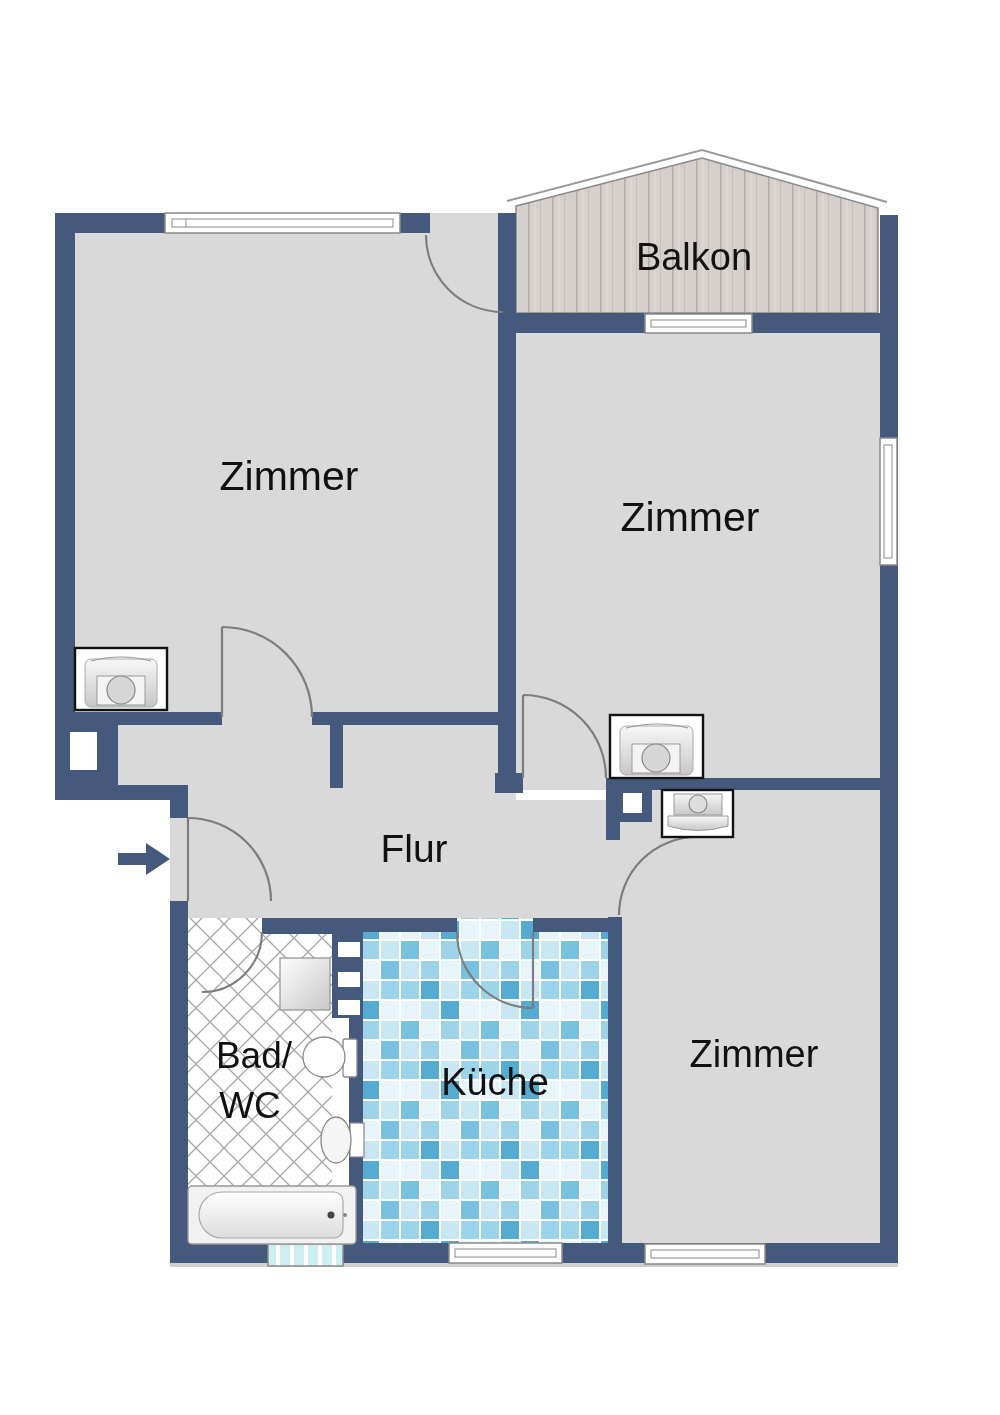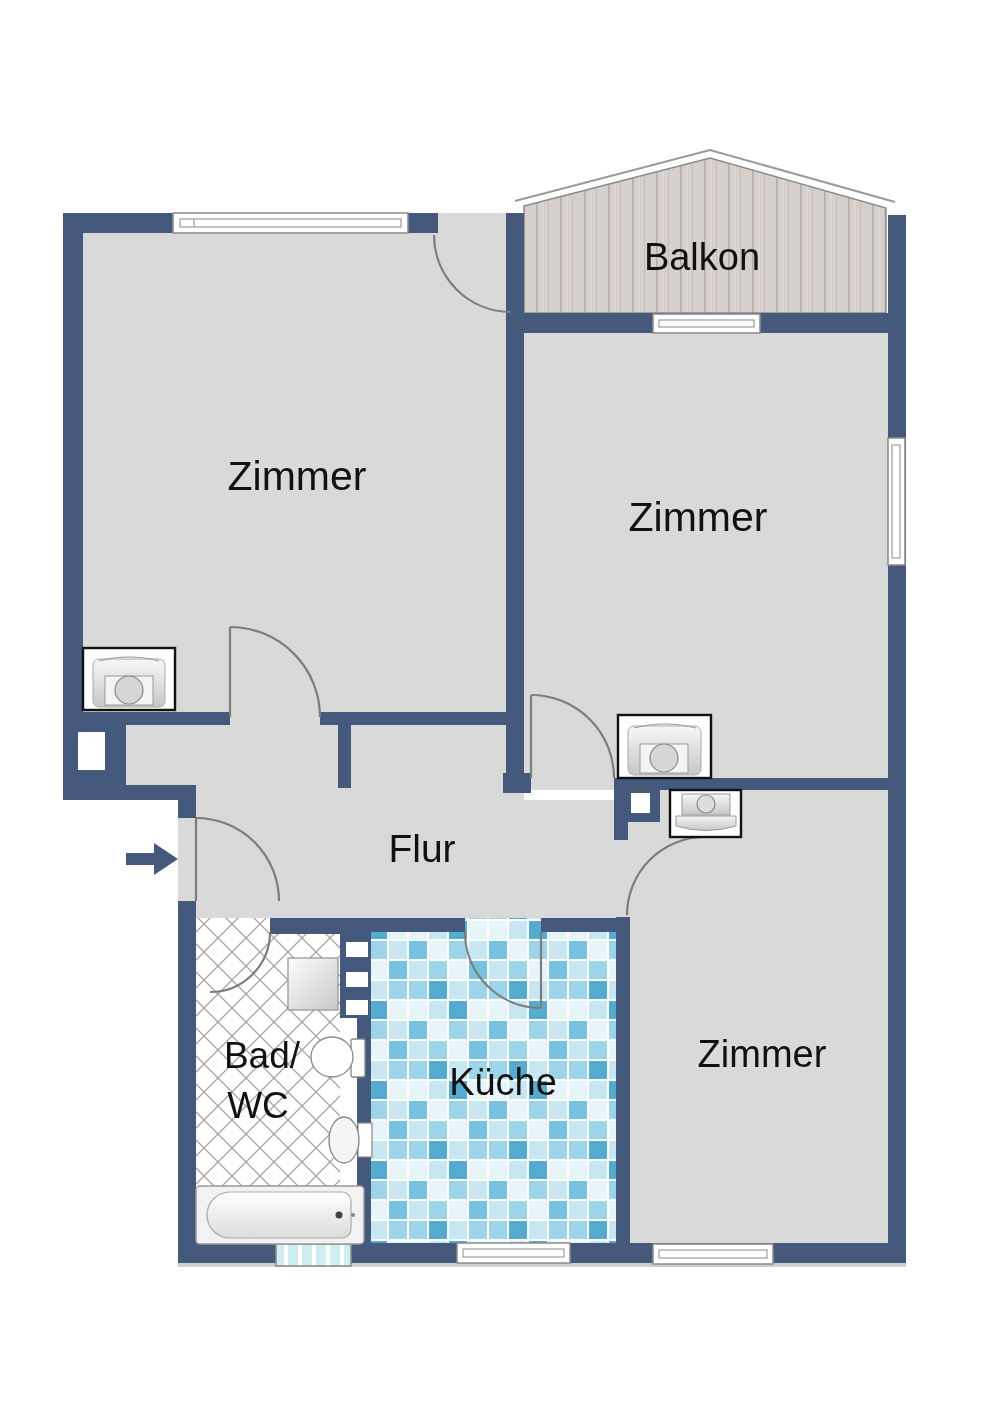--- a/index.html
+++ b/index.html
@@ -1,16 +1,16 @@
 <!DOCTYPE html>
 <html><head>
 <meta charset="utf-8">
 <style>
   html,body{margin:0;padding:0;background:#ffffff;}
-  .stage{width:991px;height:1415px;position:relative;background:#fff;margin-left:8px;}
+  .stage{width:991px;height:1415px;position:relative;background:#fff;}
   svg{display:block;}
   text{font-family:"Liberation Sans","DejaVu Sans",sans-serif;}
 </style>
 </head>
 <body>
 
 <div class="stage">
 <svg width="1000" height="1415" viewBox="0 0 1000 1415" xmlns="http://www.w3.org/2000/svg">
 
   <defs>

